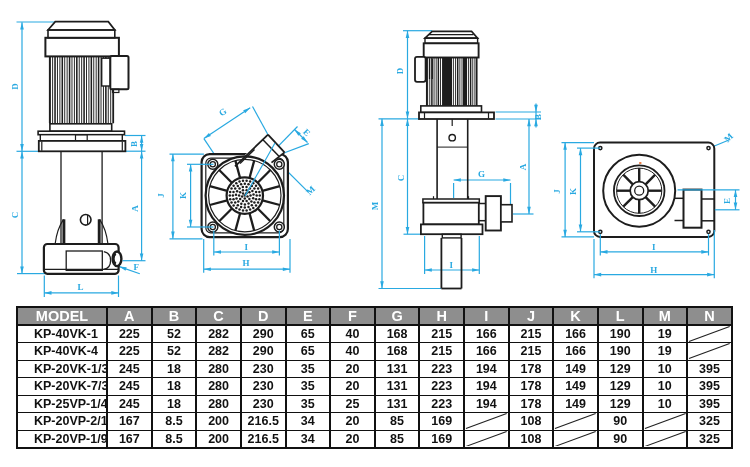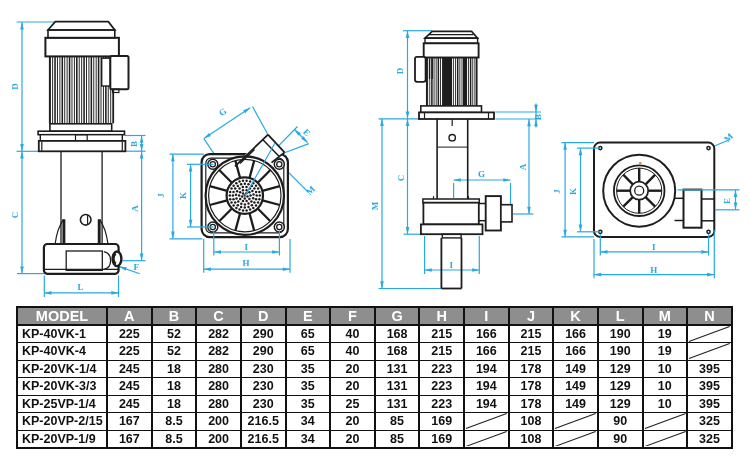--- a/index.html
+++ b/index.html
@@ -1,21 +1,21 @@
 <!DOCTYPE html>
 <html><head><meta charset="utf-8"><style>
 *{margin:0;padding:0;box-sizing:border-box}
 body{width:750px;height:467px;background:#fff;font-family:"Liberation Sans",sans-serif;position:relative;overflow:hidden}
 #dwg{position:absolute;left:0;top:0}
 table{position:absolute;left:16px;top:306px;border-collapse:collapse;table-layout:fixed;width:715px;font-family:"Liberation Sans",sans-serif}
 td,th{border:1.4px solid #111;border-left-width:2.2px;border-right-width:2.2px;font-weight:bold;font-size:12.5px;color:#111;text-align:center;padding:0;white-space:nowrap;overflow:hidden}
 table{border:2.8px solid #111}
 th{background:#8e8e8e;color:#fff;font-size:14.5px;height:16px;border-bottom:2px solid #111}
 td{height:17.5px}
-td.m{text-align:left;padding-left:4px}
+td.m{text-align:left;padding-left:16px}
 td.s svg{display:block;width:100%;height:15.9px}
 </style></head>
 <body>
 <svg id="dwg" width="750" height="316" viewBox="0 0 750 316">
 <defs>
 <marker id="ar" markerWidth="8.5" markerHeight="8" refX="8" refY="4" orient="auto-start-reverse" markerUnits="userSpaceOnUse">
 <path d="M8,4 L0.8,2.2 L0.8,5.8 Z" fill="#29A9E1"></path>
 </marker>
 </defs>
 <line x1="22" y1="22.3" x2="22" y2="151.3" stroke="#29A9E1" stroke-width="1.2" marker-end="url(#ar)" marker-start="url(#ar)"></line>
@@ -431,38 +431,38 @@
         <td>166</td>
         <td>190</td>
         <td>19</td>
         <td class="s">
           <svg viewBox="0 0 44 16" preserveAspectRatio="none">
             <line x1="1" y1="15.5" x2="43" y2="0.5" stroke="#222" stroke-width="1.1" vector-effect="non-scaling-stroke"></line>
           </svg>
         </td>
       </tr>
 <tr>
-        <td class="m">KP-20VK-1/4</td>
+        <td class="m">KP-20VK-1/3</td>
         <td>245</td>
         <td>18</td>
         <td>280</td>
         <td>230</td>
         <td>35</td>
         <td>20</td>
         <td>131</td>
         <td>223</td>
         <td>194</td>
         <td>178</td>
         <td>149</td>
         <td>129</td>
         <td>10</td>
         <td>395</td>
       </tr>
 <tr>
-        <td class="m">KP-20VK-3/3</td>
+        <td class="m">KP-20VK-7/3</td>
         <td>245</td>
         <td>18</td>
         <td>280</td>
         <td>230</td>
         <td>35</td>
         <td>20</td>
         <td>131</td>
         <td>223</td>
         <td>194</td>
         <td>178</td>

